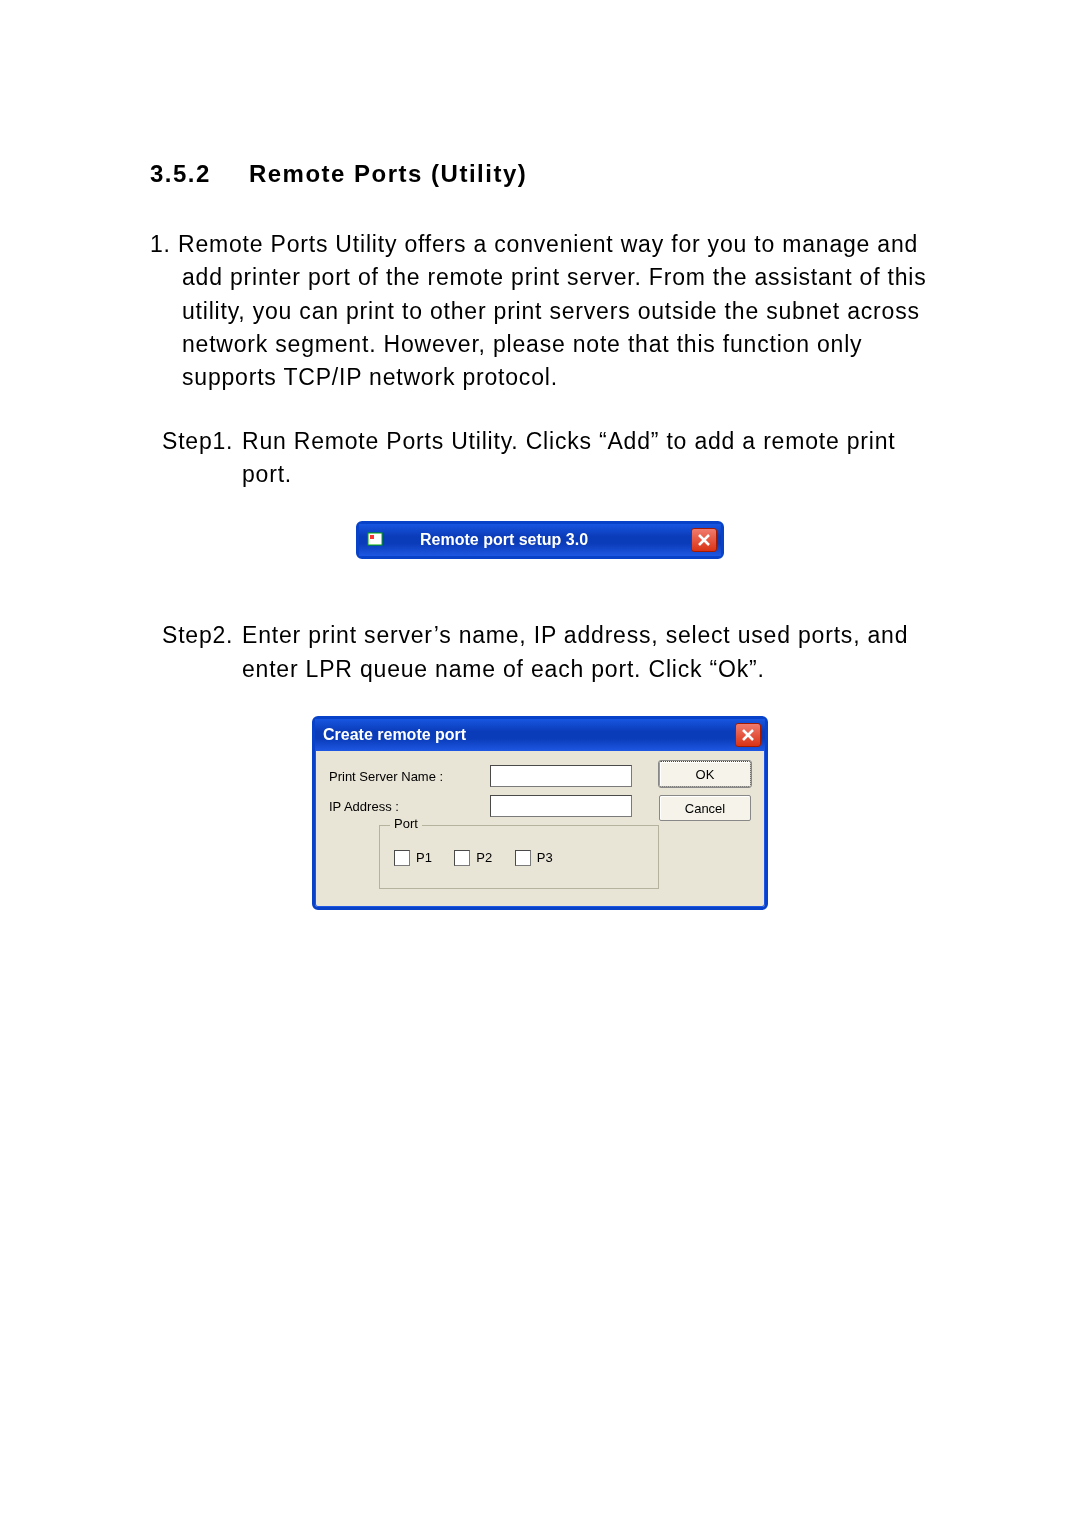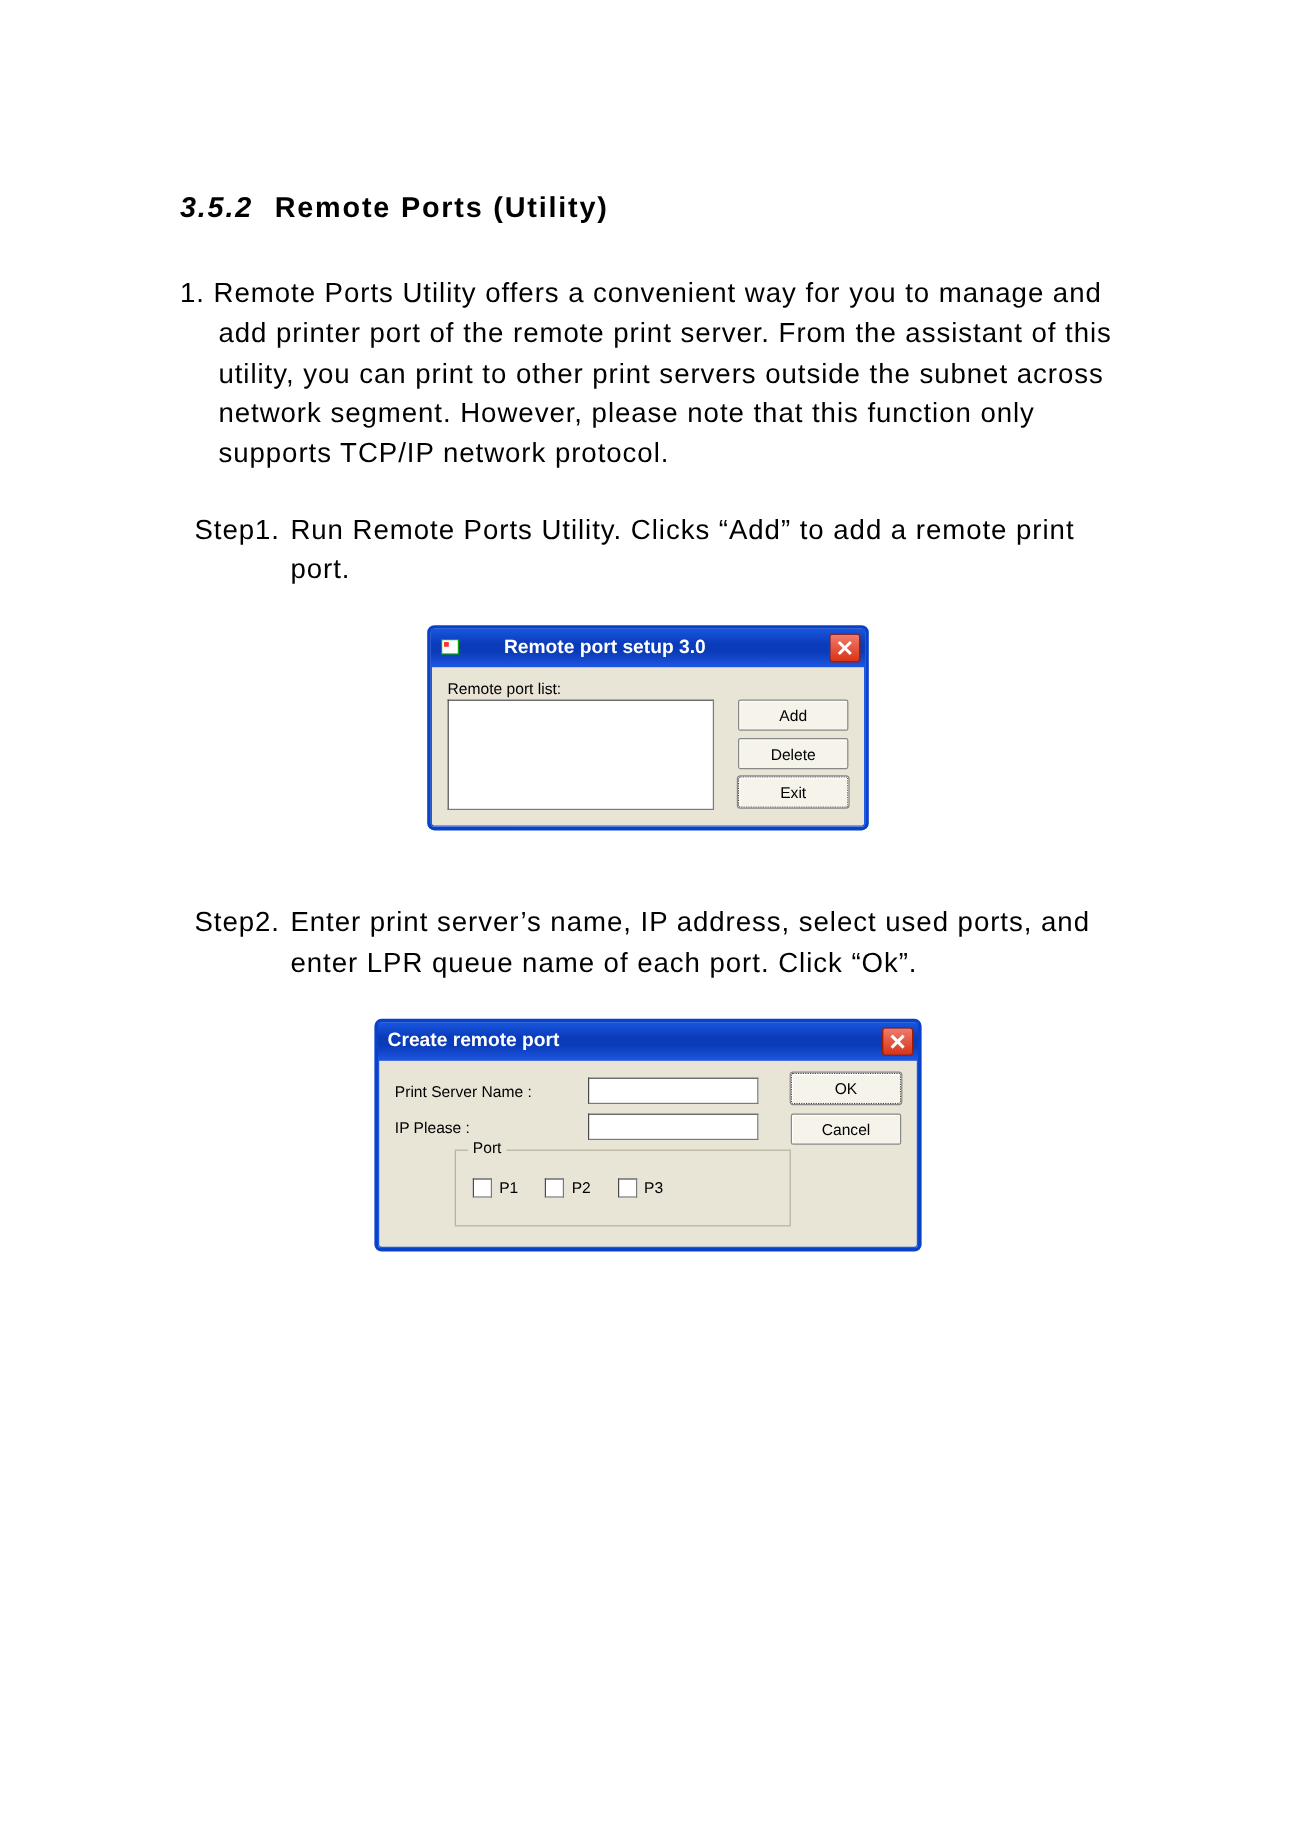--- a/index.html
+++ b/index.html
@@ -11,21 +11,21 @@
     color:#000;
     padding:160px 150px 0 150px;
     box-sizing:border-box;
   }
   .heading{
     font-weight:bold;
     font-size:24px;
     letter-spacing:1.5px;
     margin-bottom:40px;
   }
-  .heading .num{display:inline-block;margin-right:18px;font-style:italic;}
+  .heading .num{display:inline-block;margin-right:38px;}
   .body-text{
     font-size:23px;
     line-height:1.45;
     letter-spacing:0.8px;
     margin-bottom:30px;
   }
   .indent{padding-left:32px;text-indent:-32px;}
   .step{padding-left:92px;text-indent:-80px;}
   .step .label{display:inline-block;width:80px;text-indent:0;}
   .pagenum{
@@ -150,37 +150,20 @@
       </span>
       <span>Remote port setup 3.0</span>
       <span class="spacer"></span>
       <span class="close-btn">
         <svg width="14" height="14">
             <line x1="2" y1="2" x2="12" y2="12" class="close-x"></line>
             <line x1="12" y1="2" x2="2" y2="12" class="close-x"></line>
           </svg>
       </span>
     </div>
-    <div class="dialog-body">
-      <div style="font-size:13px;margin-bottom:2px;">Remote port list:</div>
-      <div class="row">
-        <div class="listbox"></div>
-        <div class="btn-col">
-          <div class="btn">
-              <span>Add</span>
-            </div>
-          <div class="btn">
-              <span>Delete</span>
-            </div>
-          <div class="btn focused">
-              <span>Exit</span>
-            </div>
-        </div>
-      </div>
-    </div>
   </div>
 
   <div class="body-text step">
     <span class="label">Step2.</span><span>Enter print server’s name, IP address, select used ports, and enter LPR queue name of each port. Click “Ok”.</span>
   </div>
 
   <div class="dialog" style="width:450px;">
     <div class="titlebar">
       <span>Create remote port</span>
       <span class="spacer"></span>
@@ -190,21 +173,21 @@
             <line x1="12" y1="2" x2="2" y2="12" class="close-x"></line>
           </svg>
       </span>
     </div>
     <div class="dialog2-body">
       <div class="form-row">
         <div class="form-label">Print Server Name :</div>
         <div class="text-input"></div>
       </div>
       <div class="form-row">
-        <div class="form-label">IP Please :</div>
+        <div class="form-label">IP Address :</div>
         <div class="text-input"></div>
       </div>
       <div class="fieldset">
         <span class="legend">Port</span>
         <span class="chk"></span><span class="chk-label">P1</span>
         <span class="chk"></span><span class="chk-label">P2</span>
         <span class="chk"></span><span class="chk-label">P3</span>
       </div>
       <div class="right-btns">
         <div class="btn focused">

